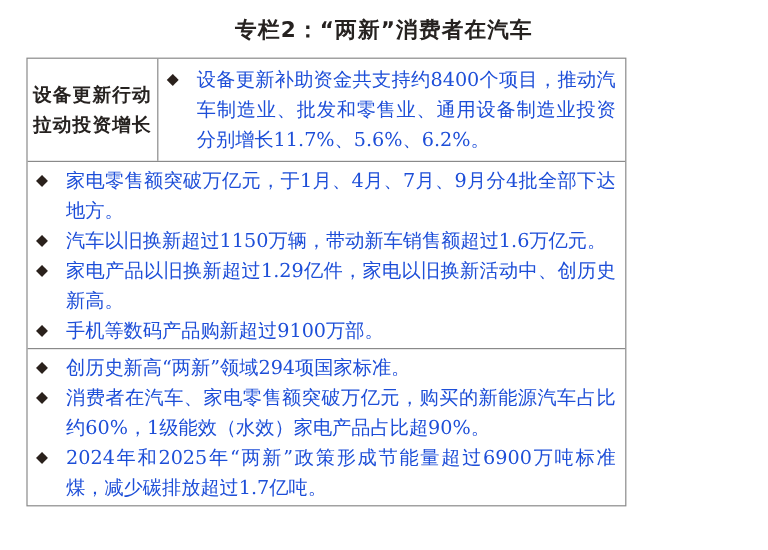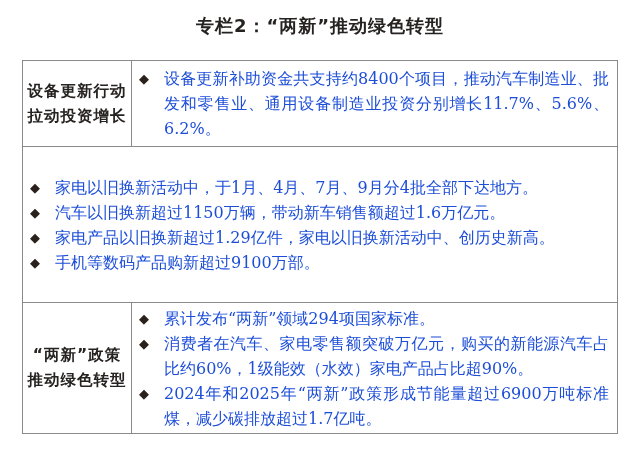--- a/index.html
+++ b/index.html
@@ -22,22 +22,22 @@
     font-family: "DejaVu Sans", "Liberation Sans", sans-serif;
     font-weight: bold;
     font-size: 18px;
     line-height: 24px;
     letter-spacing: 1px;
     color: #262220;
   }
   .policy-table {
     position: absolute;
     left: 22px;
-    top: 60px;
-    width: 596px;
+    top: 48px;
+    width: 500px;
     border: 1px solid #8a8a8a;
     background: #ffffff;
   }
   .trow {
     display: flex;
     border-top: 1px solid #8a8a8a;
   }
   .trow:first-child { border-top: none; }
   .row-1 { height: 85px; }
   .row-2 { height: 156px; }
@@ -85,63 +85,61 @@
     line-height: 25px;
     text-align: justify;
     color: #1d4ed8;
   }
 </style>
 </head>
 <body>
 
 <div class="page">
 
-  <div class="page-title">专栏2：“两新”推动绿色转型</div>
+  <div class="page-title">专栏2：“两新”消费者在汽车</div>
 
   <div class="policy-table">
 
     <div class="trow row-1">
       <div class="th-cell">设备更新行动
 拉动投资增长</div>
       <div class="td-cell">
         <div class="bullet-item">
           <span class="diamond">◆</span>
           <span class="btext">设备更新补助资金共支持约8400个项目，推动汽车制造业、批发和零售业、通用设备制造业投资分别增长11.7%、5.6%、6.2%。</span>
         </div>
       </div>
     </div>
 
     <div class="trow row-2">
       <div class="td-cell">
         <div class="bullet-item">
           <span class="diamond">◆</span>
-          <span class="btext">家电以旧换新活动中，于1月、4月、7月、9月分4批全部下达地方。</span>
+          <span class="btext">家电零售额突破万亿元，于1月、4月、7月、9月分4批全部下达地方。</span>
         </div>
         <div class="bullet-item">
           <span class="diamond">◆</span>
           <span class="btext">汽车以旧换新超过1150万辆，带动新车销售额超过1.6万亿元。</span>
         </div>
         <div class="bullet-item">
           <span class="diamond">◆</span>
           <span class="btext">家电产品以旧换新超过1.29亿件，家电以旧换新活动中、创历史新高。</span>
         </div>
         <div class="bullet-item">
           <span class="diamond">◆</span>
           <span class="btext">手机等数码产品购新超过9100万部。</span>
         </div>
       </div>
     </div>
 
     <div class="trow row-3">
-      <div class="th-cell">“两新”政策
-推动绿色转型</div>
       <div class="td-cell">
         <div class="bullet-item">
           <span class="diamond">◆</span>
-          <span class="btext">累计发布“两新”领域294项国家标准。</span>
+          <span class="btext">创历史新高“两新”领域294项国家标准。</span>
         </div>
         <div class="bullet-item">
           <span class="diamond">◆</span>
           <span class="btext">消费者在汽车、家电零售额突破万亿元，购买的新能源汽车占比约60%，1级能效（水效）家电产品占比超90%。</span>
         </div>
         <div class="bullet-item">
           <span class="diamond">◆</span>
           <span class="btext">2024年和2025年“两新”政策形成节能量超过6900万吨标准煤，减少碳排放超过1.7亿吨。</span>
         </div>
       </div>

